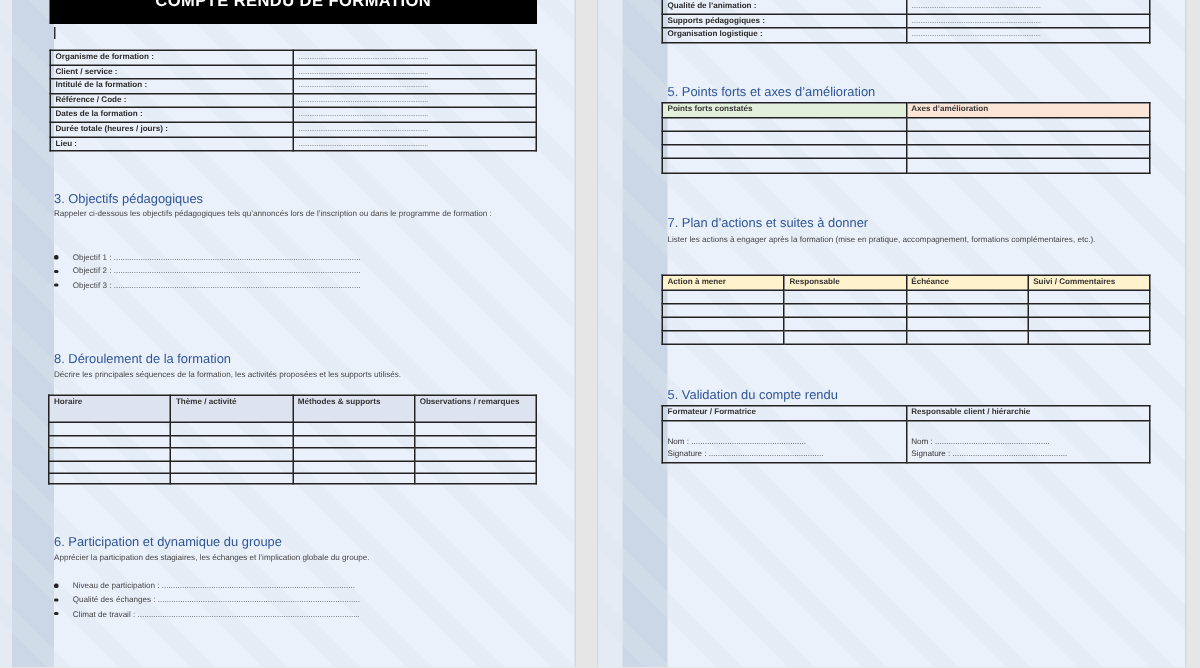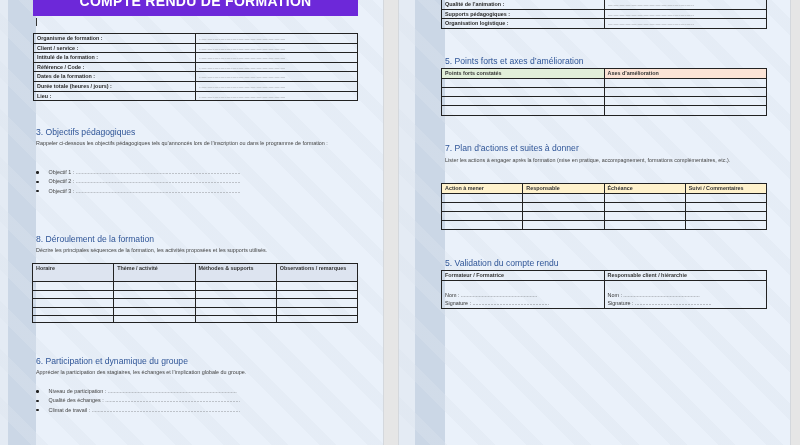--- a/index.html
+++ b/index.html
@@ -30,22 +30,22 @@
   .page-left .gutter { left: 8px; width: 28px; }
   .page-right .gutter-outer { left: 0; width: 16px; }
   .page-right .gutter { left: 16px; width: 30px; }
   .stripes {
     position: absolute; inset: 0;
     background: repeating-linear-gradient(45deg, rgba(255,255,255,0) 0px, rgba(255,255,255,0) 22px, rgba(220,228,238,0.35) 22px, rgba(220,228,238,0.35) 34px);
     pointer-events: none;
   }
   .banner {
     position: absolute; left: 33px; top: 0; width: 325px; height: 16px;
-    background: #6d28d9;
-    color: #fff; font-weight: bold; font-size: 14px;
+    background: #000000;
+    color: #fff; font-weight: bold; font-size: 11px;
     text-align: center; line-height: 2px; letter-spacing: 0.3px;
     overflow: hidden;
   }
   .cursor { position: absolute; left: 36px; top: 18px; width: 1px; height: 8px; background: #333; }
   table { border-collapse: collapse; width: 100%; table-layout: fixed; }
   td, th {
     border: 1px solid #222; font-size: 5.4px; color: #333;
     padding: 0 3px; text-align: left; vertical-align: top; font-weight: normal;
     white-space: nowrap; overflow: hidden;
   }

